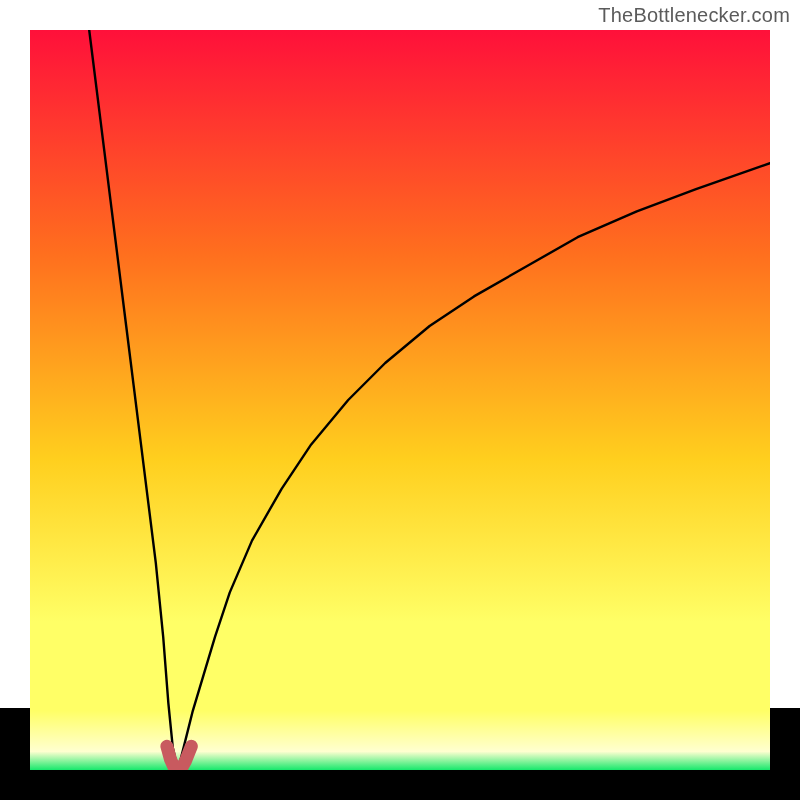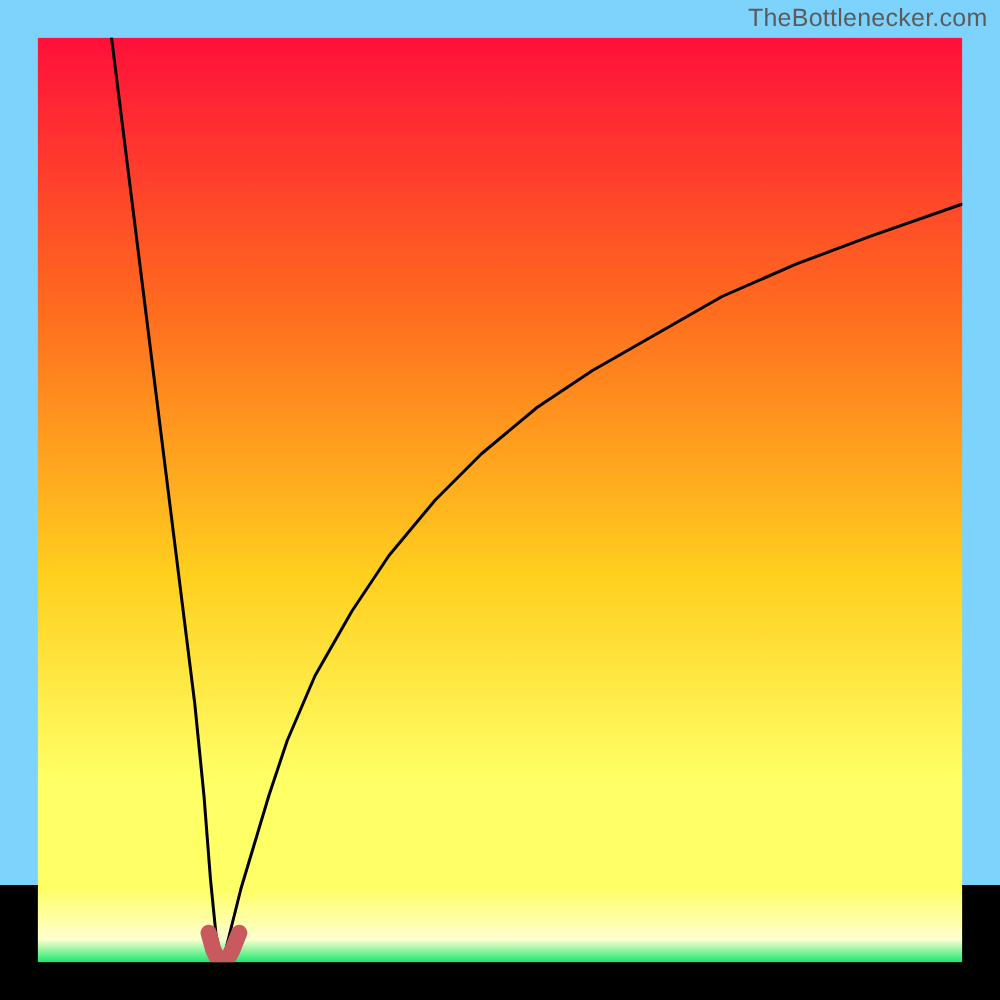--- a/index.html
+++ b/index.html
@@ -8,21 +8,21 @@
     width: 800px;
     height: 800px;
     overflow: hidden;
     background: #000;
     font-family: Arial, Helvetica, sans-serif;
   }
   .frame {
     position: absolute;
     left: 0; top: 0;
     width: 800px; height: 708px;
-    background: #7dd3fc;
+    background: #ffffff;
   }
   .plot {
     position: absolute;
     left: 30px;
     top: 30px;
     width: 740px;
     height: 740px;
     overflow: hidden;
   }
   .plot svg {

